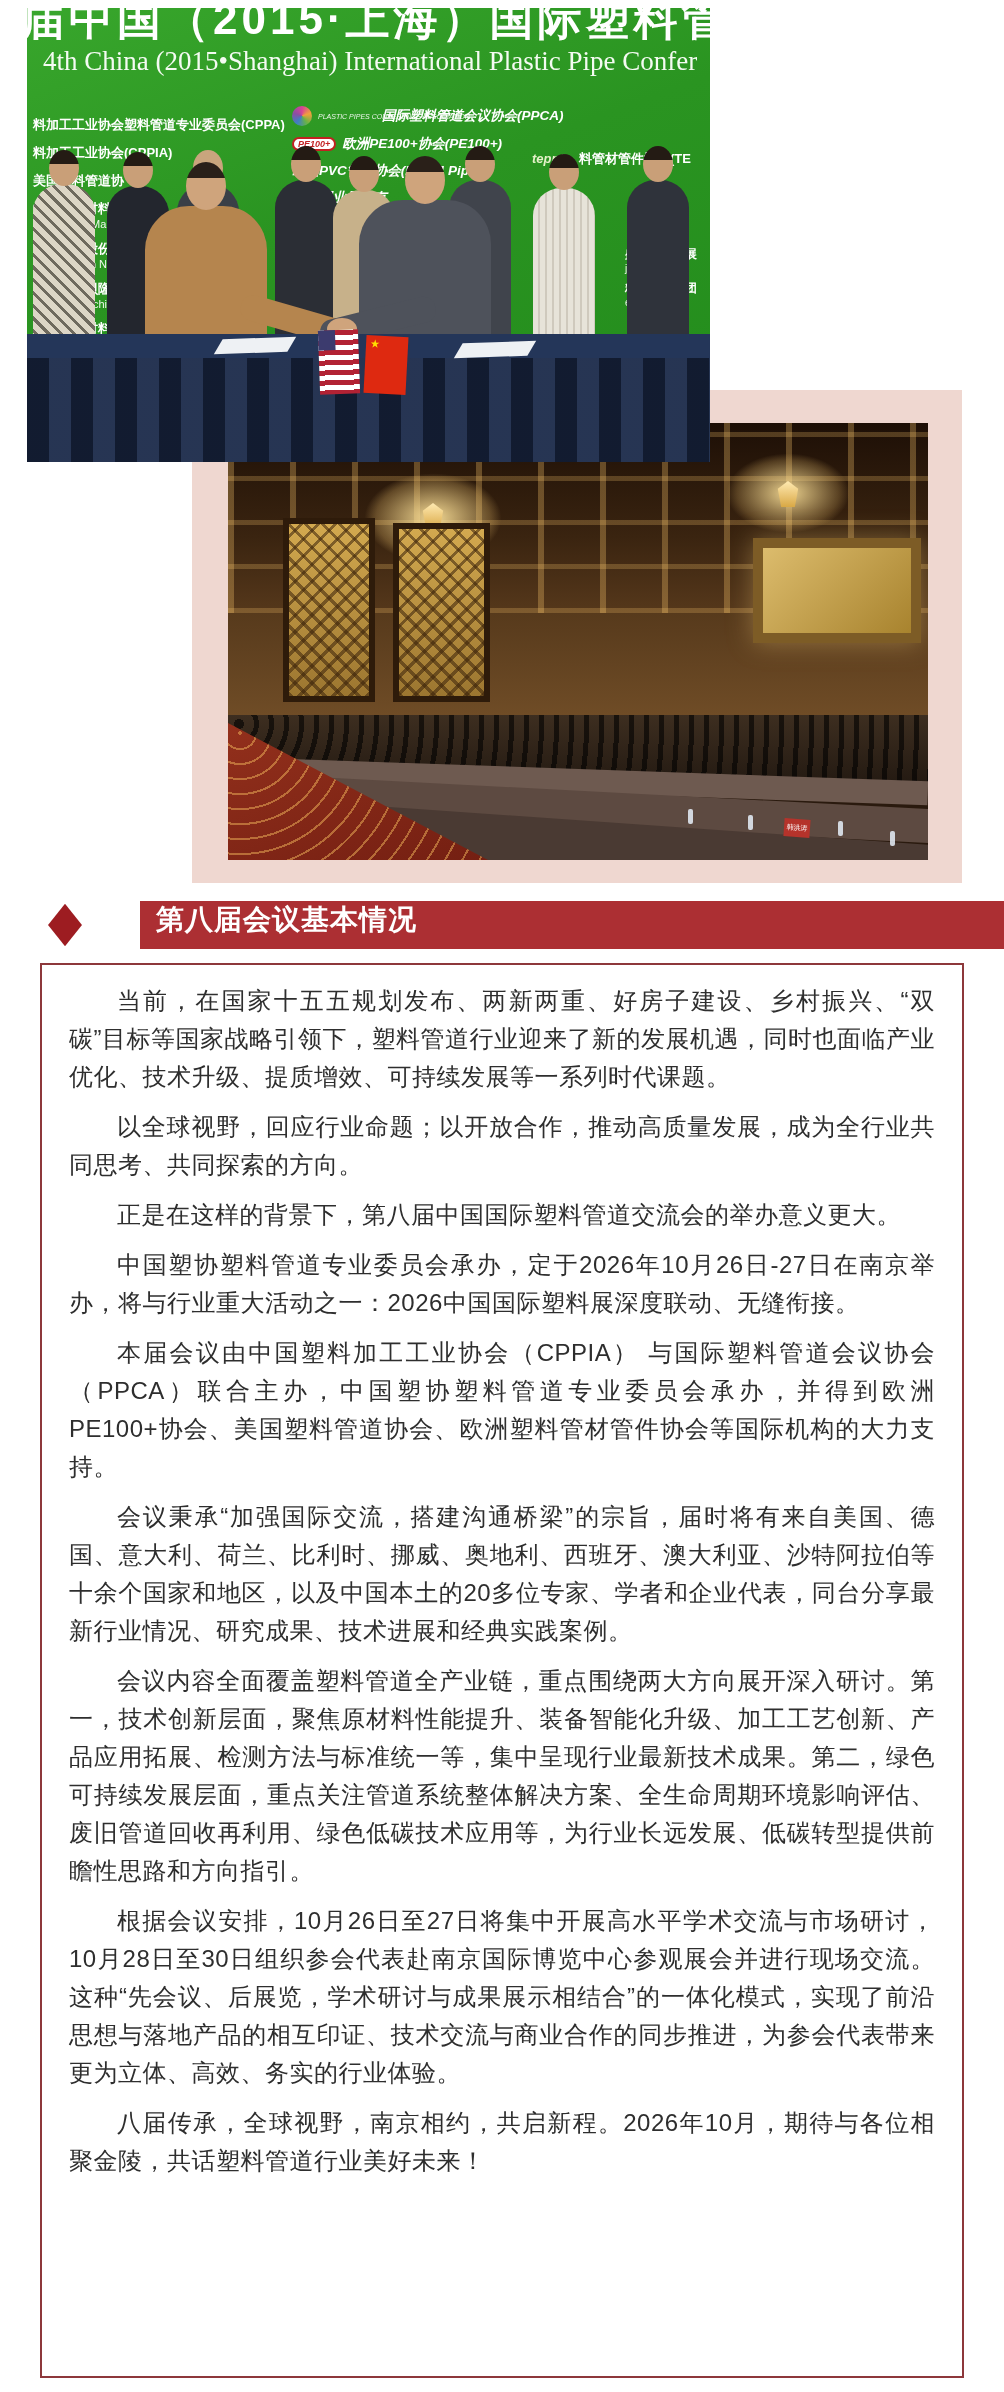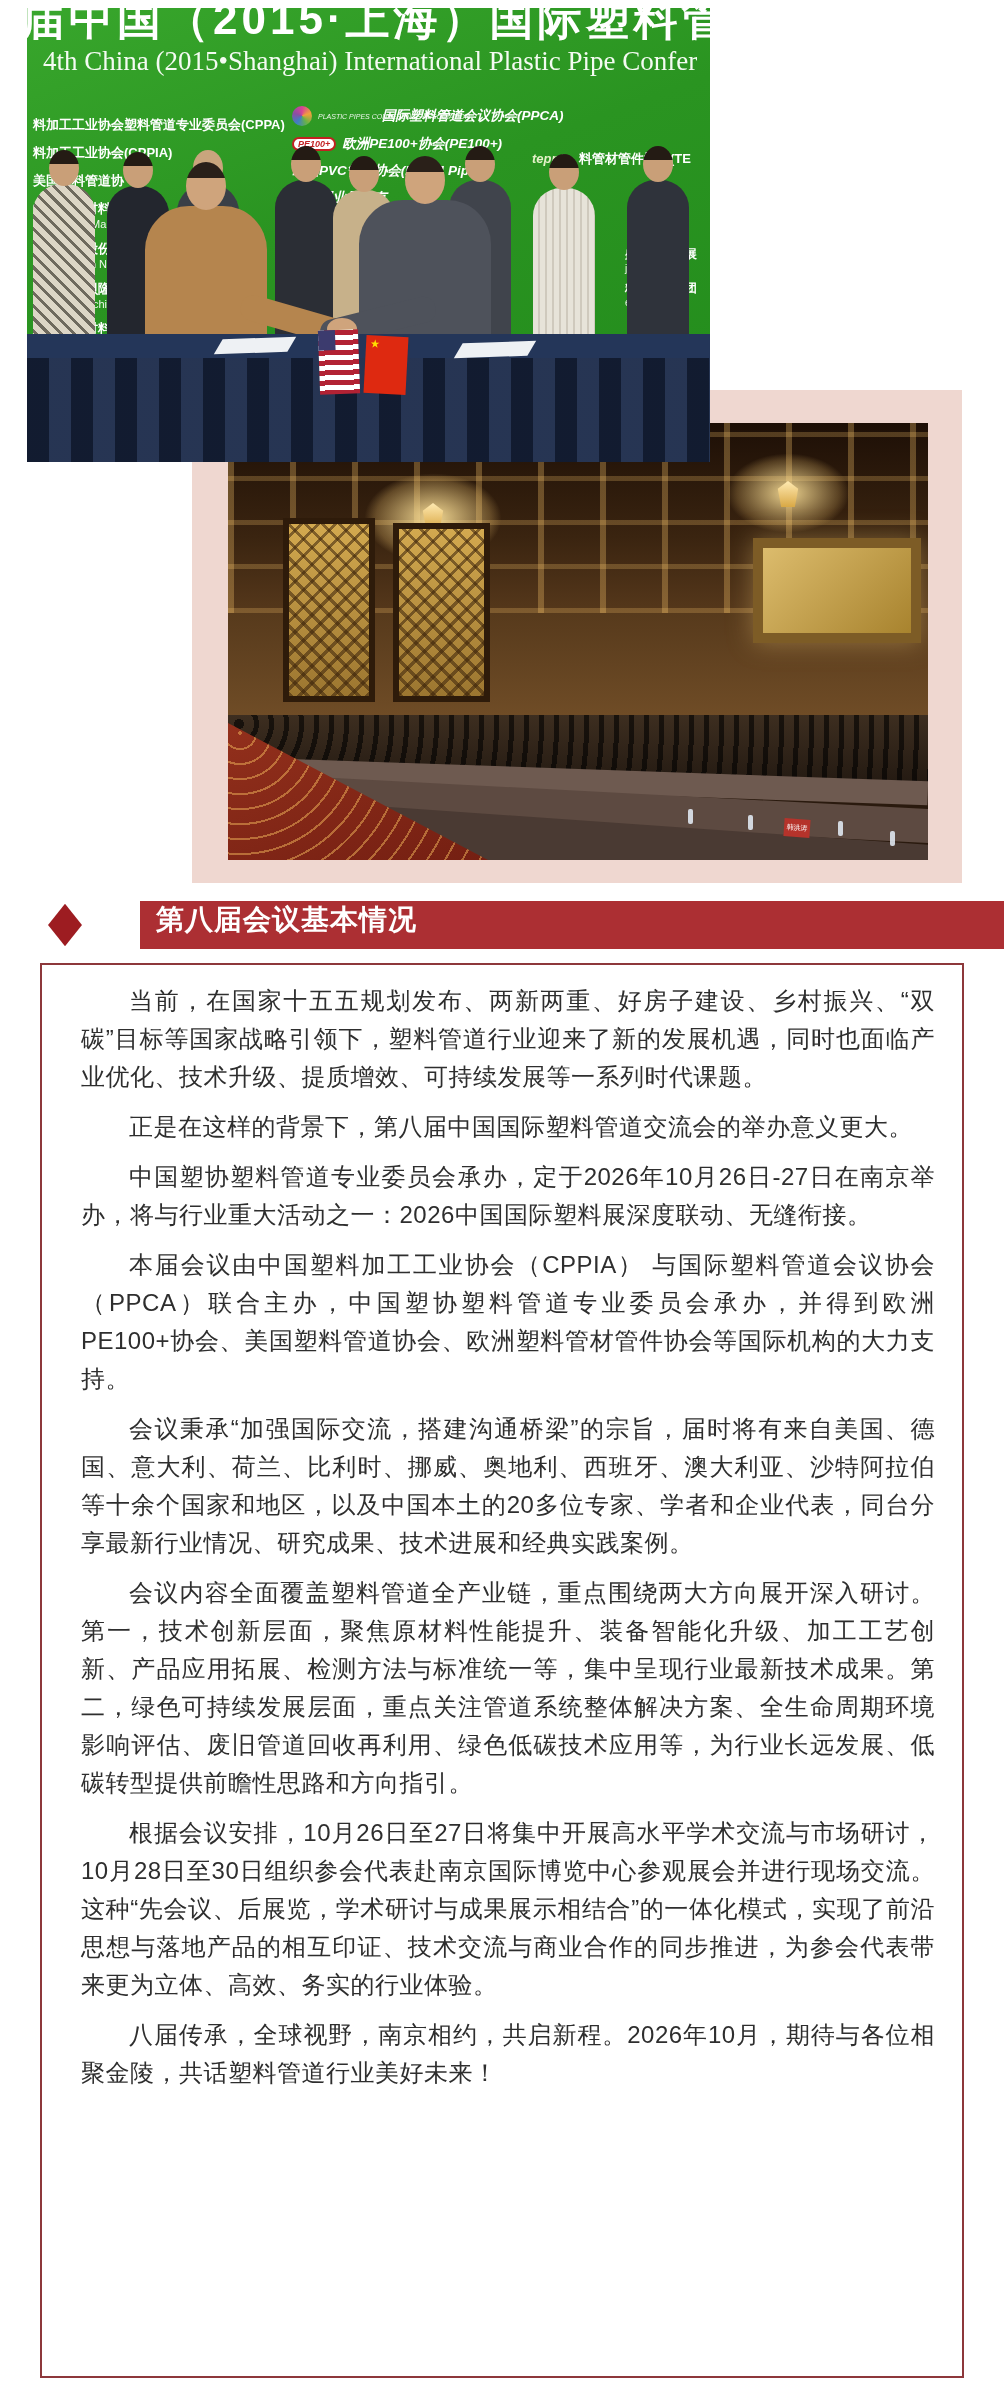--- a/index.html
+++ b/index.html
@@ -127,21 +127,21 @@
   .diamond{position:absolute;left:53px;top:913px;width:24px;height:24px;background:#9d1c21;
     transform:scaleY(1.25) rotate(45deg);z-index:4;}
   .section-bar{position:absolute;left:140px;top:901px;width:927px;height:48px;background:#ac2f33;
     z-index:4;display:flex;}
   .section-bar span{color:#ffffff;font-size:28px;font-weight:bold;padding-left:16px;
     letter-spacing:1px;}
 
   
   .article{position:absolute;left:40px;top:963px;width:924px;height:1415px;box-sizing:border-box;
     border:2px solid #8d383b;padding:17px 27px;z-index:4;background:#ffffff;}
-  .article p{margin:0 0 12px 12px;font-size:24px;line-height:38px;color:#2e2e2e;
+  .article p{margin:0 0 12px 0;font-size:24px;line-height:38px;color:#2e2e2e;
     text-align:justify;text-indent:2em;letter-spacing:0.5px;}
 </style>
 </head>
 <body>
 
 <div class="photo2-backdrop"></div>
 
 <figure class="photo2">
   <div class="ph2-ceiling"></div>
   <div class="chand c1"></div>
@@ -258,20 +258,21 @@
 
 <div class="diamond"></div>
 <div class="section-bar">
   <span>第八届会议基本情况</span>
 </div>
 
 <section class="article">
 
     <p>当前，在国家十五五规划发布、两新两重、好房子建设、乡村振兴、“双碳”目标等国家战略引领下，塑料管道行业迎来了新的发展机遇，同时也面临产业优化、技术升级、提质增效、可持续发展等一系列时代课题。</p>
 
+    <p>以全球视野，回应行业命题；以开放合作，推动高质量发展，成为全行业共同思考、共同探索的方向。</p>
 
     <p>正是在这样的背景下，第八届中国国际塑料管道交流会的举办意义更大。</p>
 
     <p>中国塑协塑料管道专业委员会承办，定于2026年10月26日-27日在南京举办，将与行业重大活动之一：2026中国国际塑料展深度联动、无缝衔接。</p>
 
 
     <p>本届会议由中国塑料加工工业协会（CPPIA） 与国际塑料管道会议协会（PPCA）联合主办，中国塑协塑料管道专业委员会承办，并得到欧洲PE100+协会、美国塑料管道协会、欧洲塑料管材管件协会等国际机构的大力支持。</p>
 
     <p>会议秉承“加强国际交流，搭建沟通桥梁”的宗旨，届时将有来自美国、德国、意大利、荷兰、比利时、挪威、奥地利、西班牙、澳大利亚、沙特阿拉伯等十余个国家和地区，以及中国本土的20多位专家、学者和企业代表，同台分享最新行业情况、研究成果、技术进展和经典实践案例。</p>
 

